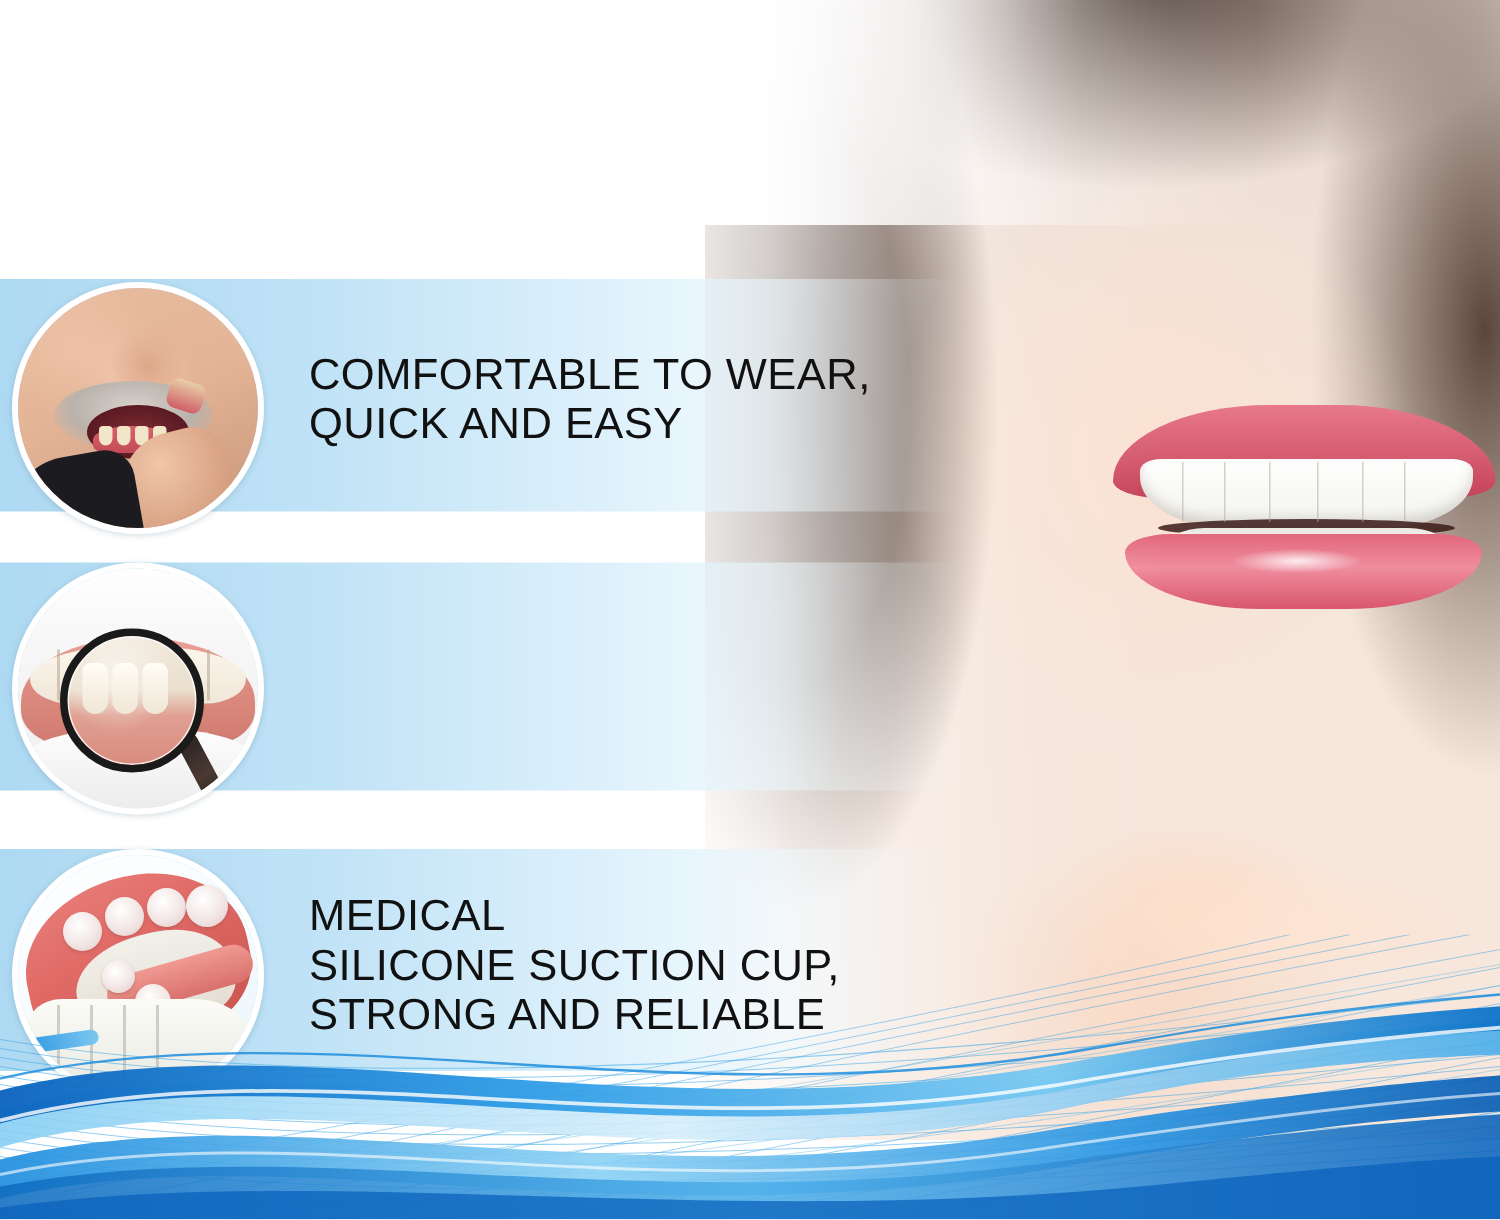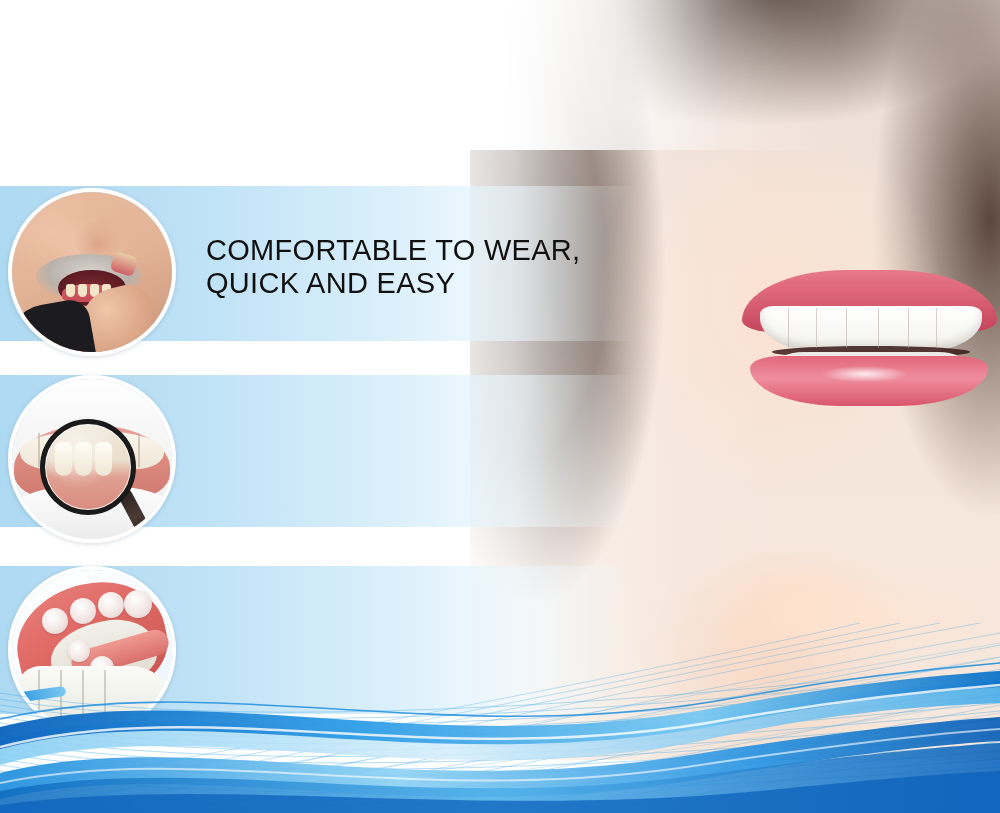--- a/index.html
+++ b/index.html
@@ -304,20 +304,23 @@
     <div class="photo-fade-top"></div>
   </div>
 
 
   <div class="band" id="band-1"></div>
   <div class="band" id="band-2"></div>
   <div class="band" id="band-3"></div>
 
   <div class="feature-text" id="text-1">COMFORTABLE TO WEAR,
 QUICK AND EASY</div>
+  <div class="feature-text" id="text-3">MEDICAL
+SILICONE SUCTION CUP,
+STRONG AND RELIABLE</div>
 
   <div class="thumb" id="thumb-1">
     <div class="t1">
       <div class="nose2"></div>
       <div class="beard"></div>
       <div class="mouth-open"></div>
       <div class="gum"></div>
       <div class="tooth" style="left:54px"></div>
       <div class="tooth" style="left:66px"></div>
       <div class="tooth" style="left:78px"></div>

